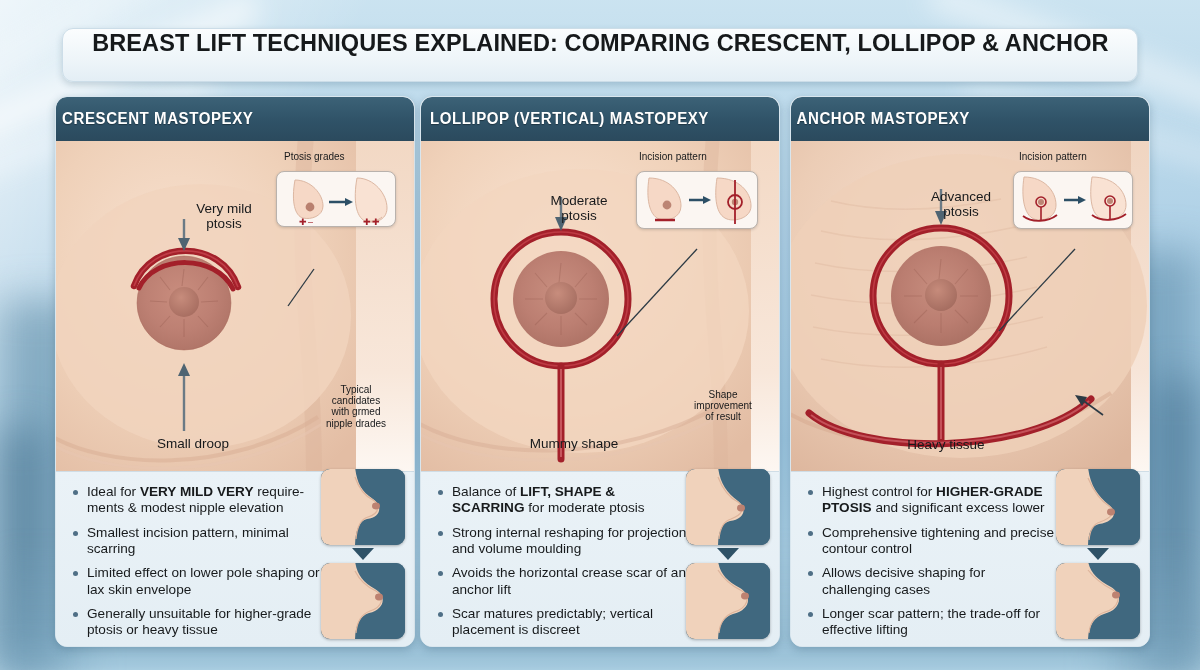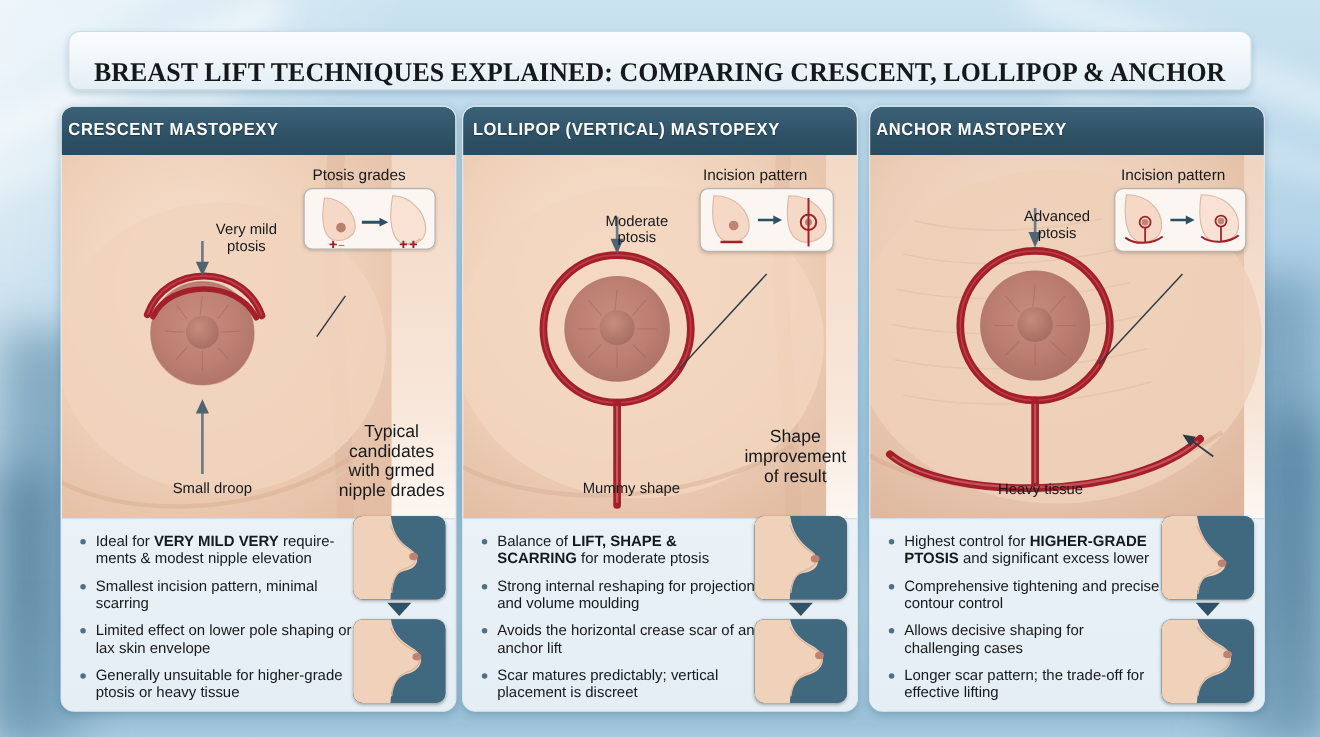--- a/index.html
+++ b/index.html
@@ -30,21 +30,21 @@
   #backdrop .d4{ right:0; top:380px; width:46px;  height:290px; background:rgba(60,104,133,.5); }
   #backdrop .floor{ position:absolute; left:0; right:0; bottom:0; height:130px;
       background:linear-gradient(180deg, rgba(150,190,212,0) 0%, rgba(126,170,196,.55) 100%); filter:blur(10px);}
 
   
   #title-bar{
     position:absolute; left:62px; top:28px; width:1076px; height:54px;
     background:linear-gradient(180deg,#fbfdfe 0%, #eef5f9 58%, #e3eef5 100%);
     border:1px solid #ccdde8; border-radius:11px;
     box-shadow:0 3px 7px rgba(40,80,105,.22);
-    display:flex; align-items:flex-end; justify-content:center;font-family:Liberation Serif, serif;
+    display:flex; align-items:flex-start; justify-content:center;
   }
   #title-bar .t{
     font-size:24.5px; font-weight:bold; color:#16191b; letter-spacing:.1px;
     transform:scaleX(.96); white-space:nowrap;
   }
 
   
   .panel{
     position:absolute; top:96px; width:360px; height:551px;
     background:#eef4f8; border-radius:12px;
@@ -66,22 +66,22 @@
     text-shadow:0 1px 1px rgba(0,0,0,.35);
   }
 
   
   .illus{ position:relative; height:330px; overflow:hidden;
           background:linear-gradient(180deg,#f4ddcb 0%, #f0d5c0 40%, #f7e6da 78%, #fdf6f1 100%); }
   .illus svg{ position:absolute; inset:0; }
 
   .lbl{ position:absolute; font-size:13.5px; color:#17191b; line-height:1.12; text-align:center;
         font-family:"Liberation Sans",sans-serif; }
-  .lbl.small{ font-size:16px; }
-  .inset-cap{ position:absolute; font-size:14px; color:#17191b; }
+  .lbl.small{ font-size:10px; }
+  .inset-cap{ position:absolute; font-size:10px; color:#17191b; }
 
   .inset-box{
     position:absolute; background:#fbf6f2;
     border:1.4px solid #b9b2ad; border-radius:8px;
     box-shadow:0 1px 3px rgba(0,0,0,.16);
   }
 
   
   .bullets{
     position:absolute; left:0; right:0; top:374px; bottom:0;

